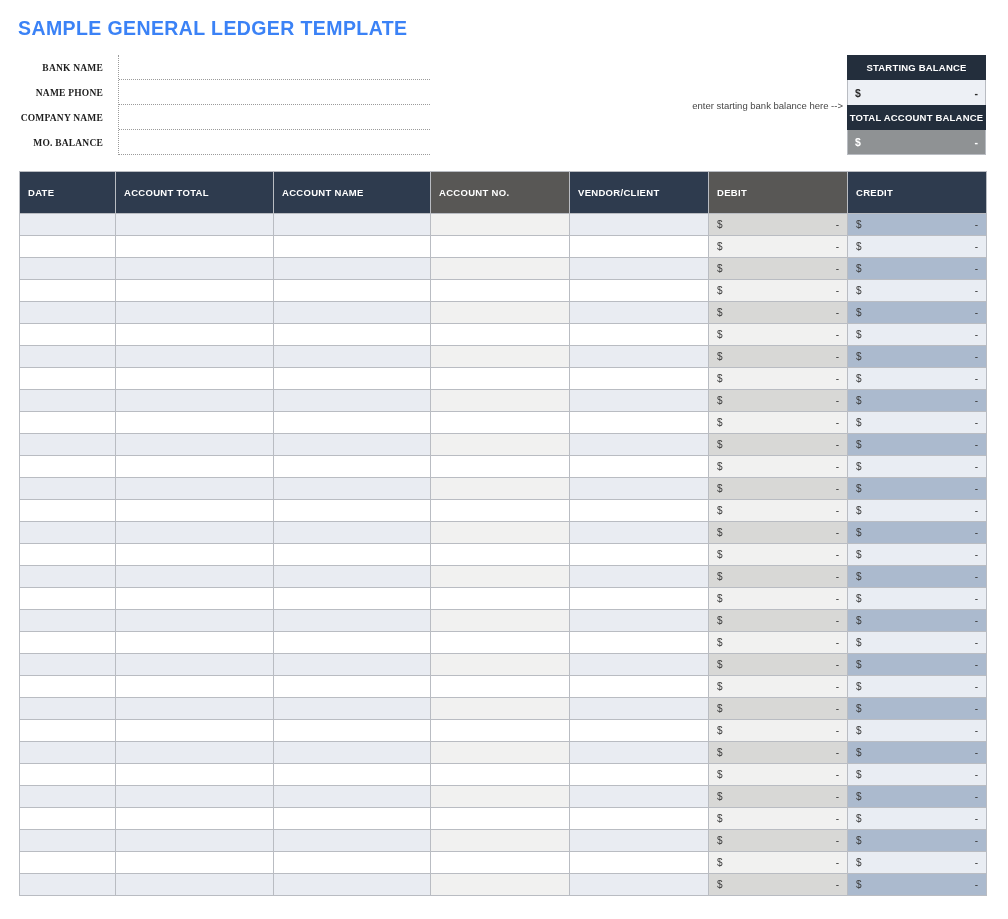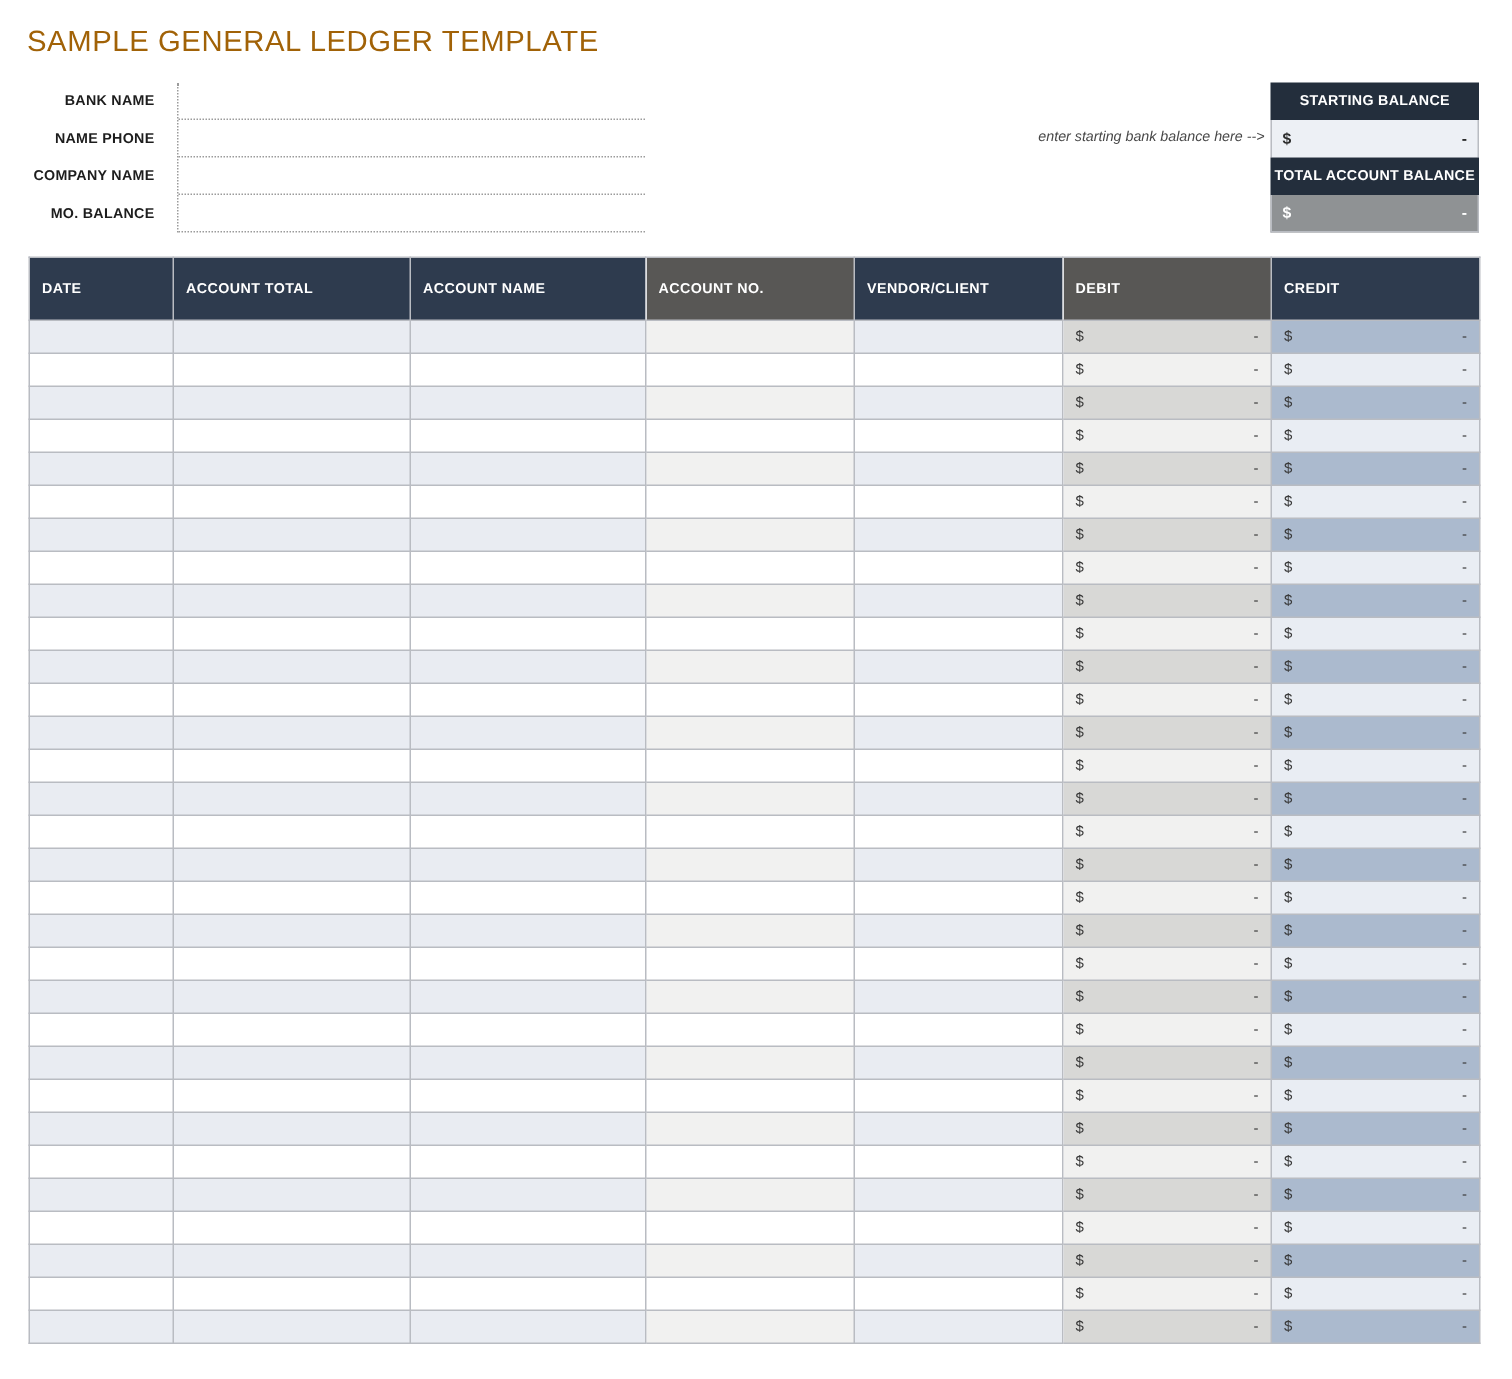--- a/index.html
+++ b/index.html
@@ -3,37 +3,37 @@
 <meta charset="utf-8">
 <style>
   * { margin:0; padding:0; box-sizing:border-box; }
   html,body { background:#ffffff; }
   .page {
     position:relative; width:1008px; height:919px; background:#ffffff;
     font-family:"Liberation Sans", sans-serif; overflow:hidden;
   }
   .title {
     position:absolute; left:18px; top:17px;
-    font-size:19.5px; font-weight:normal; letter-spacing:0.4px; color:#a16207;
+    font-size:19.5px; font-weight:bold; letter-spacing:0.4px; color:#3b82f6;
   }
   
   .form-labels { position:absolute; left:0; top:55px; width:103px; }
   .form-labels .lbl {
     height:25px; display:flex; align-items:center; justify-content:flex-end;
-    font-size:9.5px; font-weight:bold; color:#1d1d1d; letter-spacing:0.2px;
+    font-size:9.5px; font-weight:bold; color:#1d1d1d; letter-spacing:0.2px;font-family:Liberation Serif, serif;
   }
   .form-inputs {
     position:absolute; left:118px; top:55px; width:312px;
     border-left:1px dotted #9b9b9b;
   }
   .form-inputs .inp { height:25px; border-bottom:1px dotted #9b9b9b; font-size:10px; color:#333; padding:5px 4px; }
   
   .balance-note {
-    position:absolute; right:165px; top:86px; width:260px;
-    text-align:right; font-size:9.5px; color:#474747;font-style:italic;
+    position:absolute; right:165px; top:100px; width:260px;
+    text-align:right; font-size:9.5px; color:#474747;
   }
   .balance-box { position:absolute; left:847px; top:55px; width:139px;border-radius:10px; }
   .bal-head {
     height:25px; background:#232e3c; color:#ffffff;
     display:flex; align-items:center; justify-content:center;
     font-size:9.5px; font-weight:bold; letter-spacing:0.2px;
   }
   .bal-val {
     height:25px; display:flex; align-items:center; justify-content:space-between;
     padding:0 7px; font-size:10.5px; font-weight:bold;

